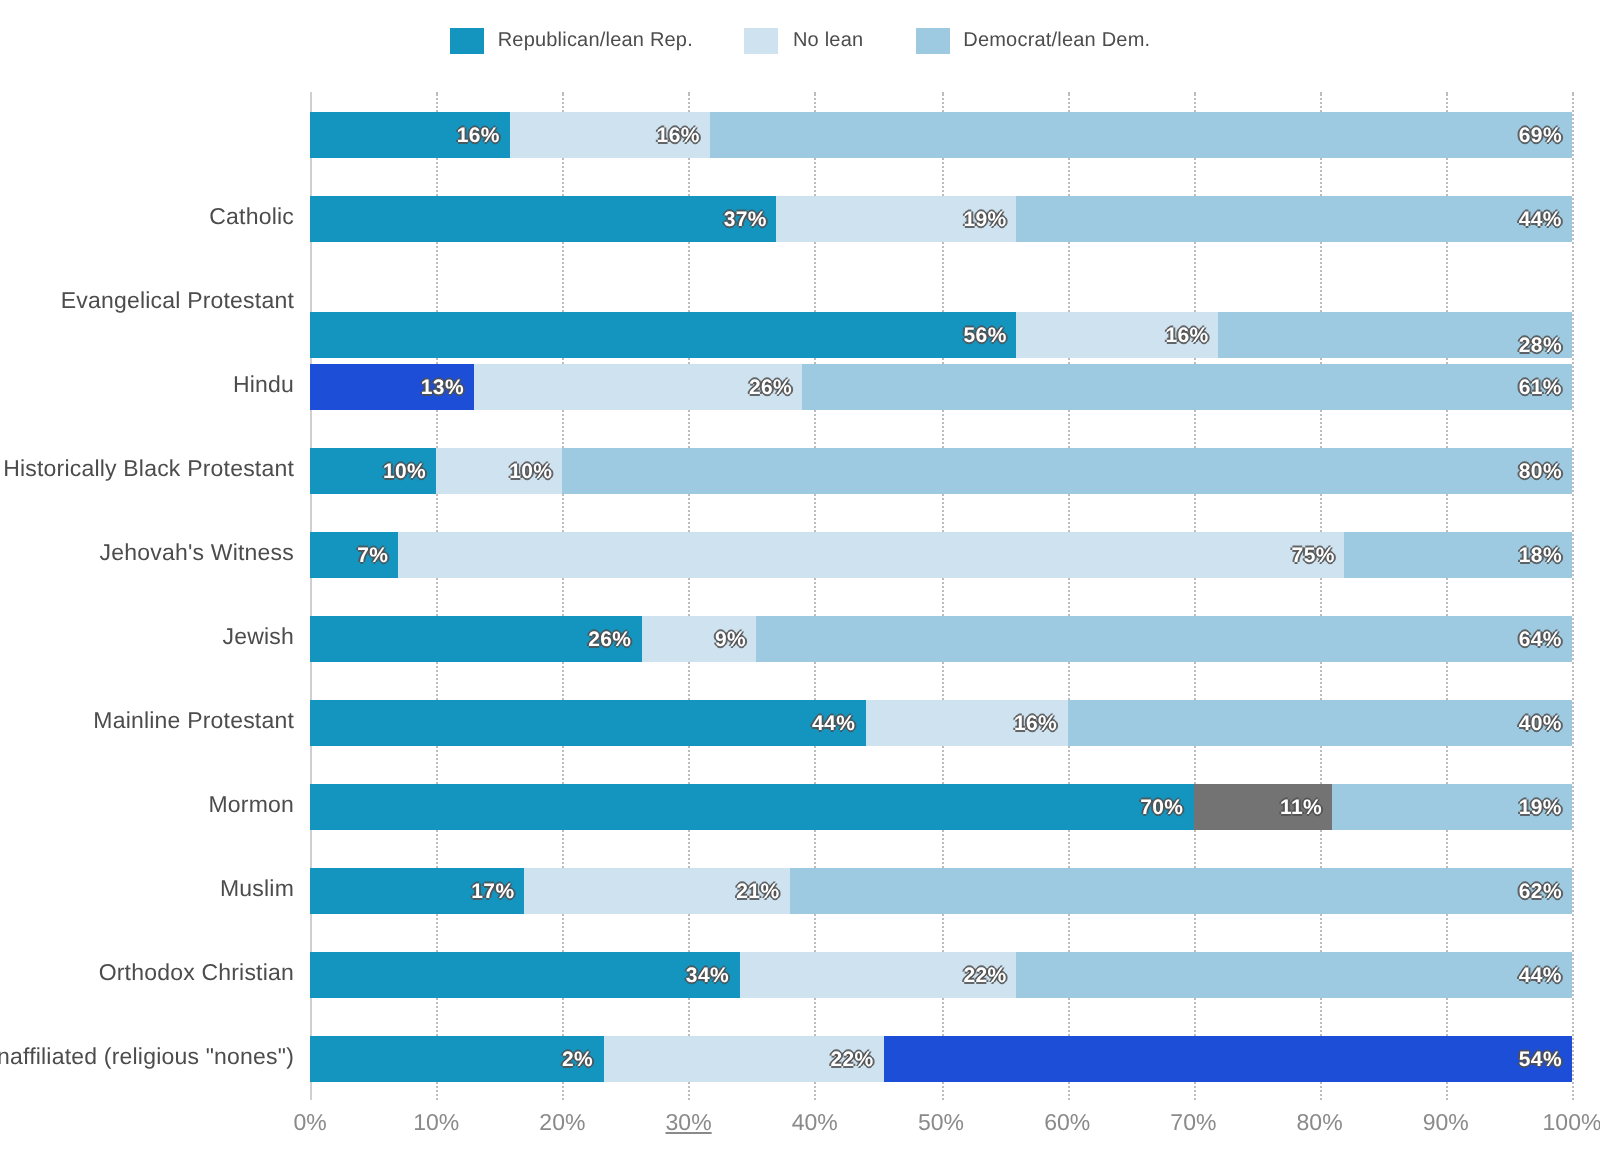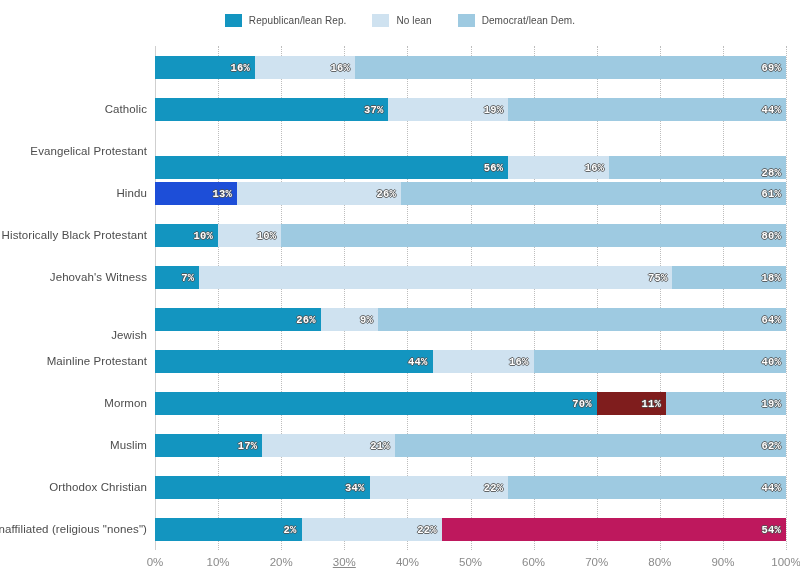--- a/index.html
+++ b/index.html
@@ -50,21 +50,20 @@
     letter-spacing: 0.1px;
   }
 
   
   #plot {
     position: absolute;
     left: 155px;
     top: 46px;
     width: 631px;
     height: 504px;
-    font-family: Liberation Mono, monospace;
   }
 
   
   .gridline {
     position: absolute;
     top: 0;
     bottom: 0;
     width: 0;
     border-left: 1px dotted #bdbdbd;
   }
@@ -175,21 +174,21 @@
         <span class="legend-label">Democrat/lean Dem.</span>
       </div>
     </div>
 
   <div id="cat-labels">
       <div class="cat-label" style="top: 42px;">Catholic</div>
       <div class="cat-label" style="top: 84px;">Evangelical Protestant</div>
       <div class="cat-label" style="top: 126px;">Hindu</div>
       <div class="cat-label" style="top: 168px;">Historically Black Protestant</div>
       <div class="cat-label" style="top: 210px;">Jehovah's Witness</div>
-      <div class="cat-label" style="top: 268px;">Jewish</div>
+      <div class="cat-label" style="top: 252px;">Jewish</div>
       <div class="cat-label" style="top: 294px;">Mainline Protestant</div>
       <div class="cat-label" style="top: 336px;">Mormon</div>
       <div class="cat-label" style="top: 378px;">Muslim</div>
       <div class="cat-label" style="top: 420px;">Orthodox Christian</div>
       <div class="cat-label" style="top: 462px;">Unaffiliated (religious "nones")</div>
     </div>
 
   <div id="plot">
     <div id="gridlines">
         <div class="gridline axis-left" style="left: 0px;"></div>
@@ -307,21 +306,21 @@
             <div class="seg" style="background: rgb(158, 202, 225); width: 40%;">
               <span class="seg-label">40%</span>
             </div>
           </div>
         </div>
         <div class="row" style="top: 336px;">
           <div class="bar">
             <div class="seg" style="background: rgb(19, 149, 192); width: 70%;">
               <span class="seg-label">70%</span>
             </div>
-            <div class="seg" style="background: #7f1d1d; width: 11%;">
+            <div class="seg" style="background: #737373; width: 11%;">
               <span class="seg-label">11%</span>
             </div>
             <div class="seg" style="background: rgb(158, 202, 225); width: 19%;">
               <span class="seg-label">19%</span>
             </div>
           </div>
         </div>
         <div class="row" style="top: 378px;">
           <div class="bar">
             <div class="seg" style="background: rgb(19, 149, 192); width: 17%;">
@@ -349,21 +348,21 @@
           </div>
         </div>
         <div class="row" style="top: 462px;">
           <div class="bar">
             <div class="seg" style="background: rgb(19, 149, 192); width: 23.2323%;">
               <span class="seg-label">2%</span>
             </div>
             <div class="seg" style="background: rgb(207, 226, 240); width: 22.2222%;">
               <span class="seg-label">22%</span>
             </div>
-            <div class="seg" style="background: #be185d; width: 54.5455%;">
+            <div class="seg" style="background: #1d4ed8; width: 54.5455%;">
               <span class="seg-label">54%</span>
             </div>
           </div>
         </div>
       </div>
   </div>
 
   <div id="xaxis">
       <div class="xtick" style="left: 0px;">0%</div>
       <div class="xtick" style="left: 63.1px;">10%</div>

